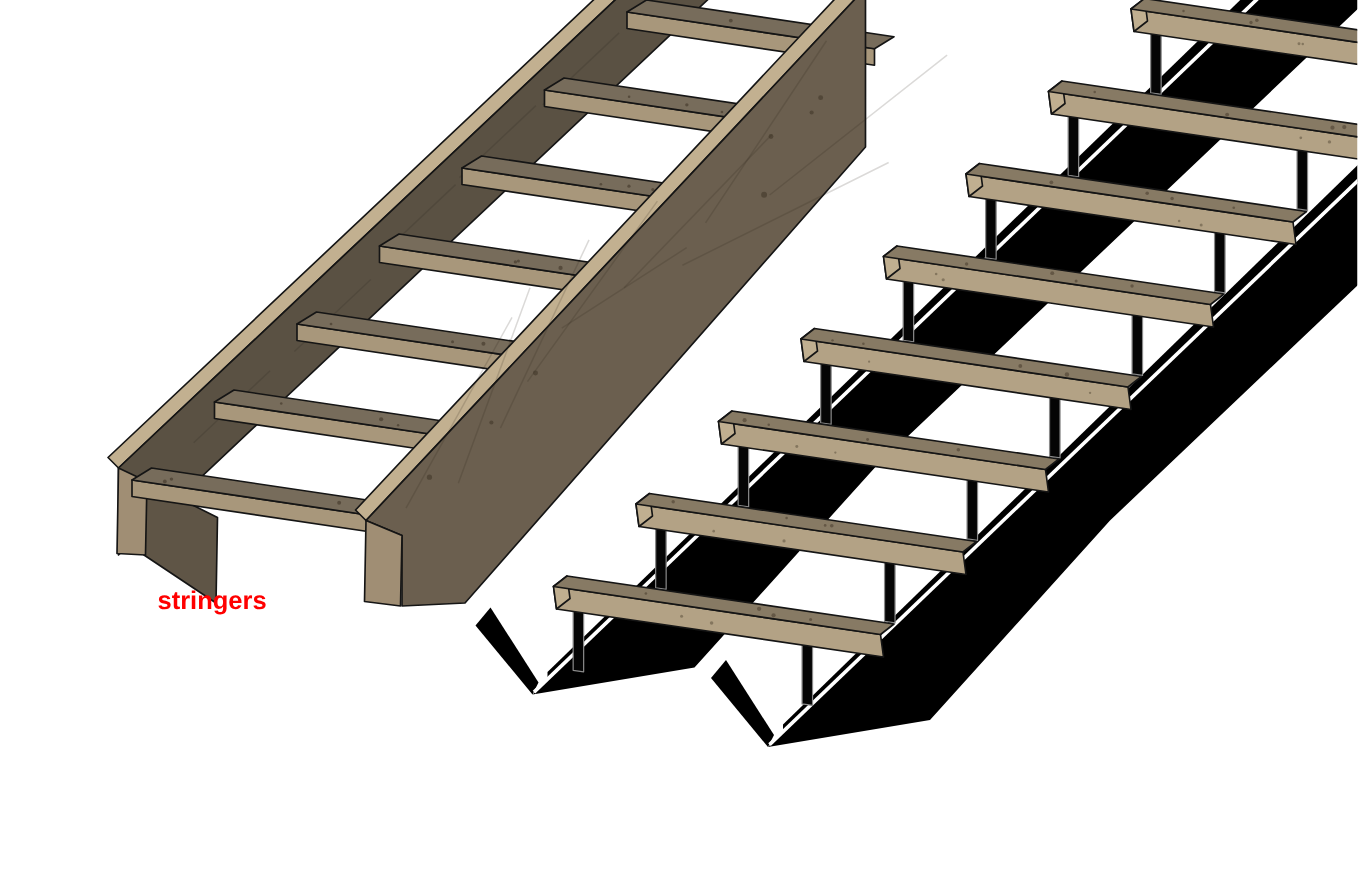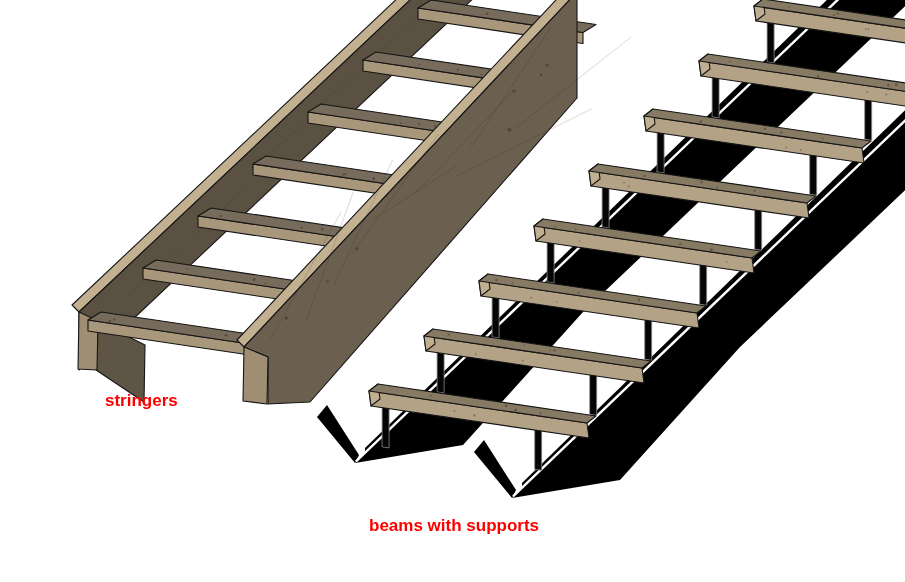--- a/index.html
+++ b/index.html
@@ -176,14 +176,13 @@
         <polygon points="754.0,6.0 972.0,38.0 981.0,31.0 763.0,-1.0" fill="#877a64" stroke="#151515" stroke-width="1.1" stroke-linejoin="round"></polygon>
         <circle cx="789.0" cy="7.3" r="0.84" fill="#2f2416" opacity="0.4"></circle>
         <circle cx="834.0" cy="15.0" r="1.10" fill="#2f2416" opacity="0.4"></circle>
         <circle cx="917.7" cy="25.3" r="1.45" fill="#2f2416" opacity="0.4"></circle>
         <circle cx="837.9" cy="13.5" r="1.18" fill="#2f2416" opacity="0.4"></circle>
         <circle cx="866.0" cy="29.1" r="0.99" fill="#2f2416" opacity="0.35"></circle>
         <circle cx="868.5" cy="29.3" r="0.84" fill="#2f2416" opacity="0.35"></circle>
       </g>
     </svg>
   <div class="label" style="left: 105px; top: 392px; color: rgb(255, 0, 0);">stringers</div>
-  <div class="label" style="left: 369px; top: 517px; color: rgb(255, 0, 0);">beams with supports</div>
 </div>
 
 </body></html>

